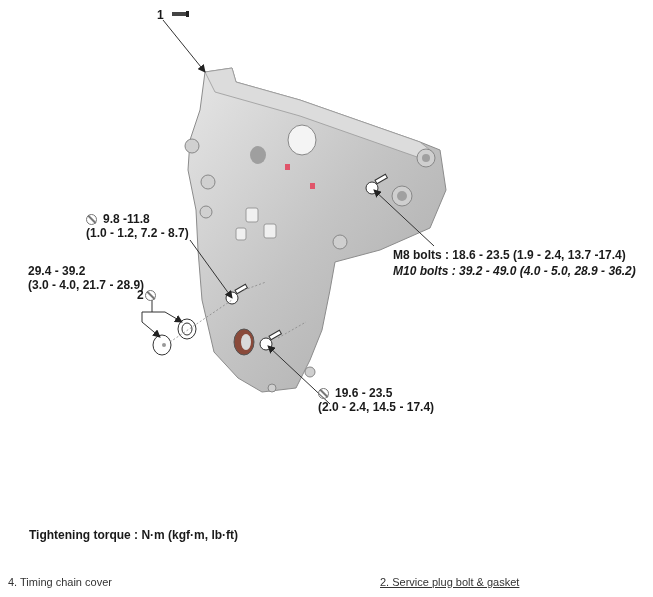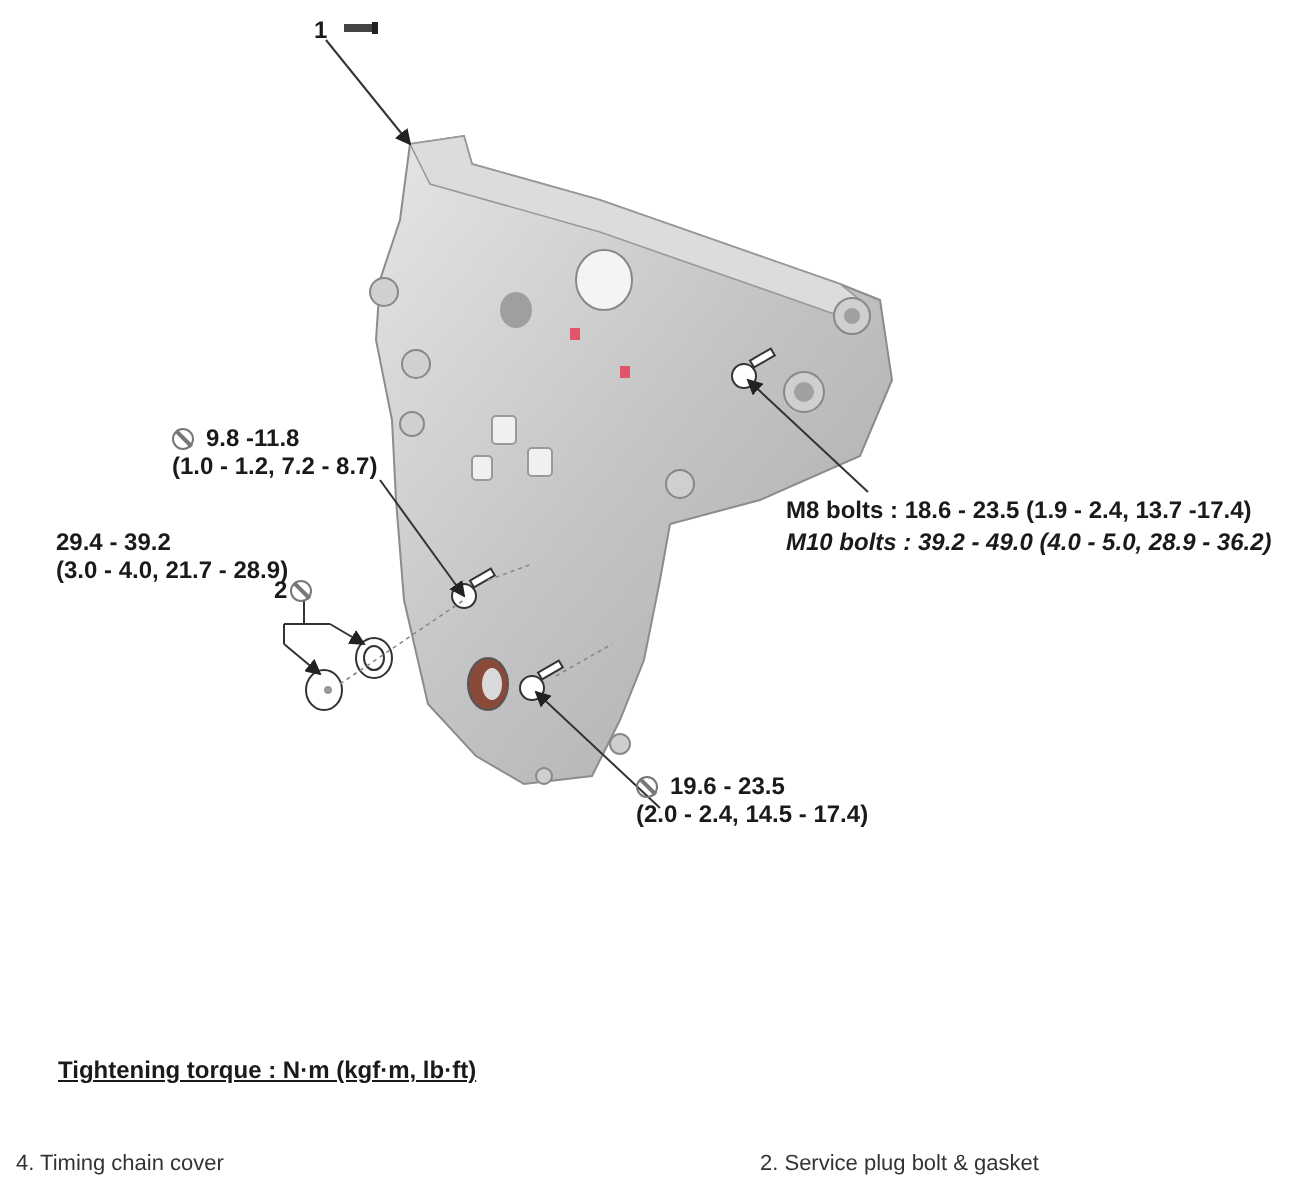--- a/index.html
+++ b/index.html
@@ -120,16 +120,16 @@
 </div>
 
 <div class="abs lbl" style="left:393px; top:248px;">M8 bolts : 18.6 - 23.5 (1.9 - 2.4, 13.7 -17.4)</div>
 <div class="abs lbl" style="left:393px; top:264px;font-style:italic;">M10 bolts : 39.2 - 49.0 (4.0 - 5.0, 28.9 - 36.2)</div>
 
 <div class="abs lbl center" style="left:318px; top:386px; width:120px;">
   <div><span class="noturn"></span><span>19.6 - 23.5</span></div>
   <div>(2.0 - 2.4, 14.5 - 17.4)</div>
 </div>
 
-<div class="abs lbl" style="left:29px; top:528px; font-size:12px;text-decoration:underline;">Tightening torque : N·m (kgf·m, lb·ft)</div>
+<div class="abs lbl" style="left:29px; top:528px; font-size:12px;">Tightening torque : N·m (kgf·m, lb·ft)</div>
 
 <div class="abs legend" style="left:8px; top:576px;">4. Timing chain cover</div>
-<div class="abs legend" style="left:380px; top:576px;">2. Service plug bolt &amp; gasket</div>
+<div class="abs legend" style="left:380px; top:576px;text-decoration:underline;">2. Service plug bolt &amp; gasket</div>
 
 </body></html>

